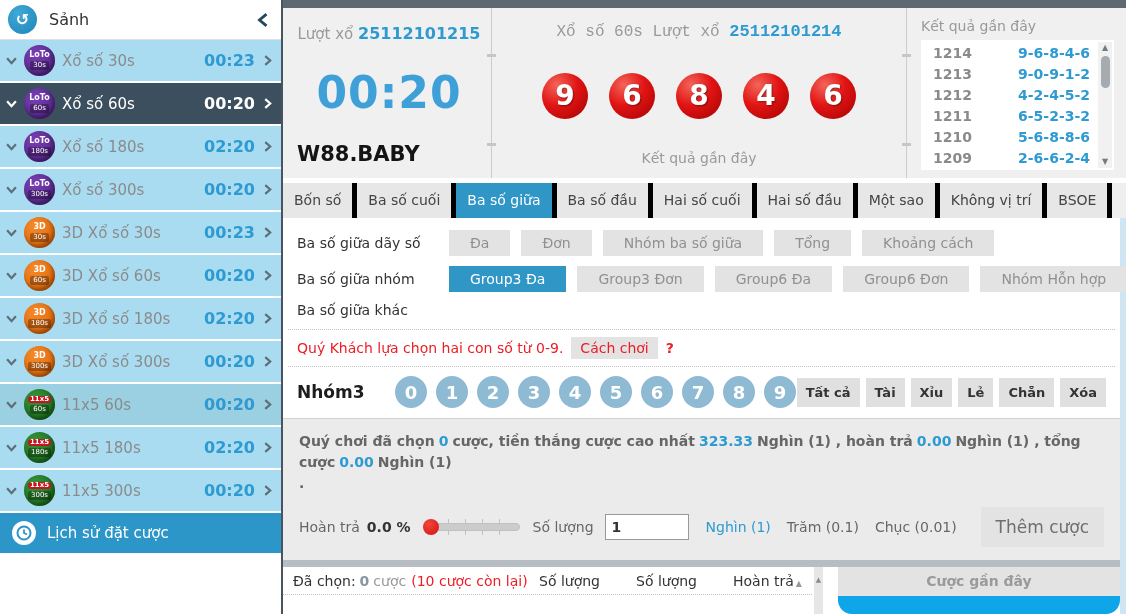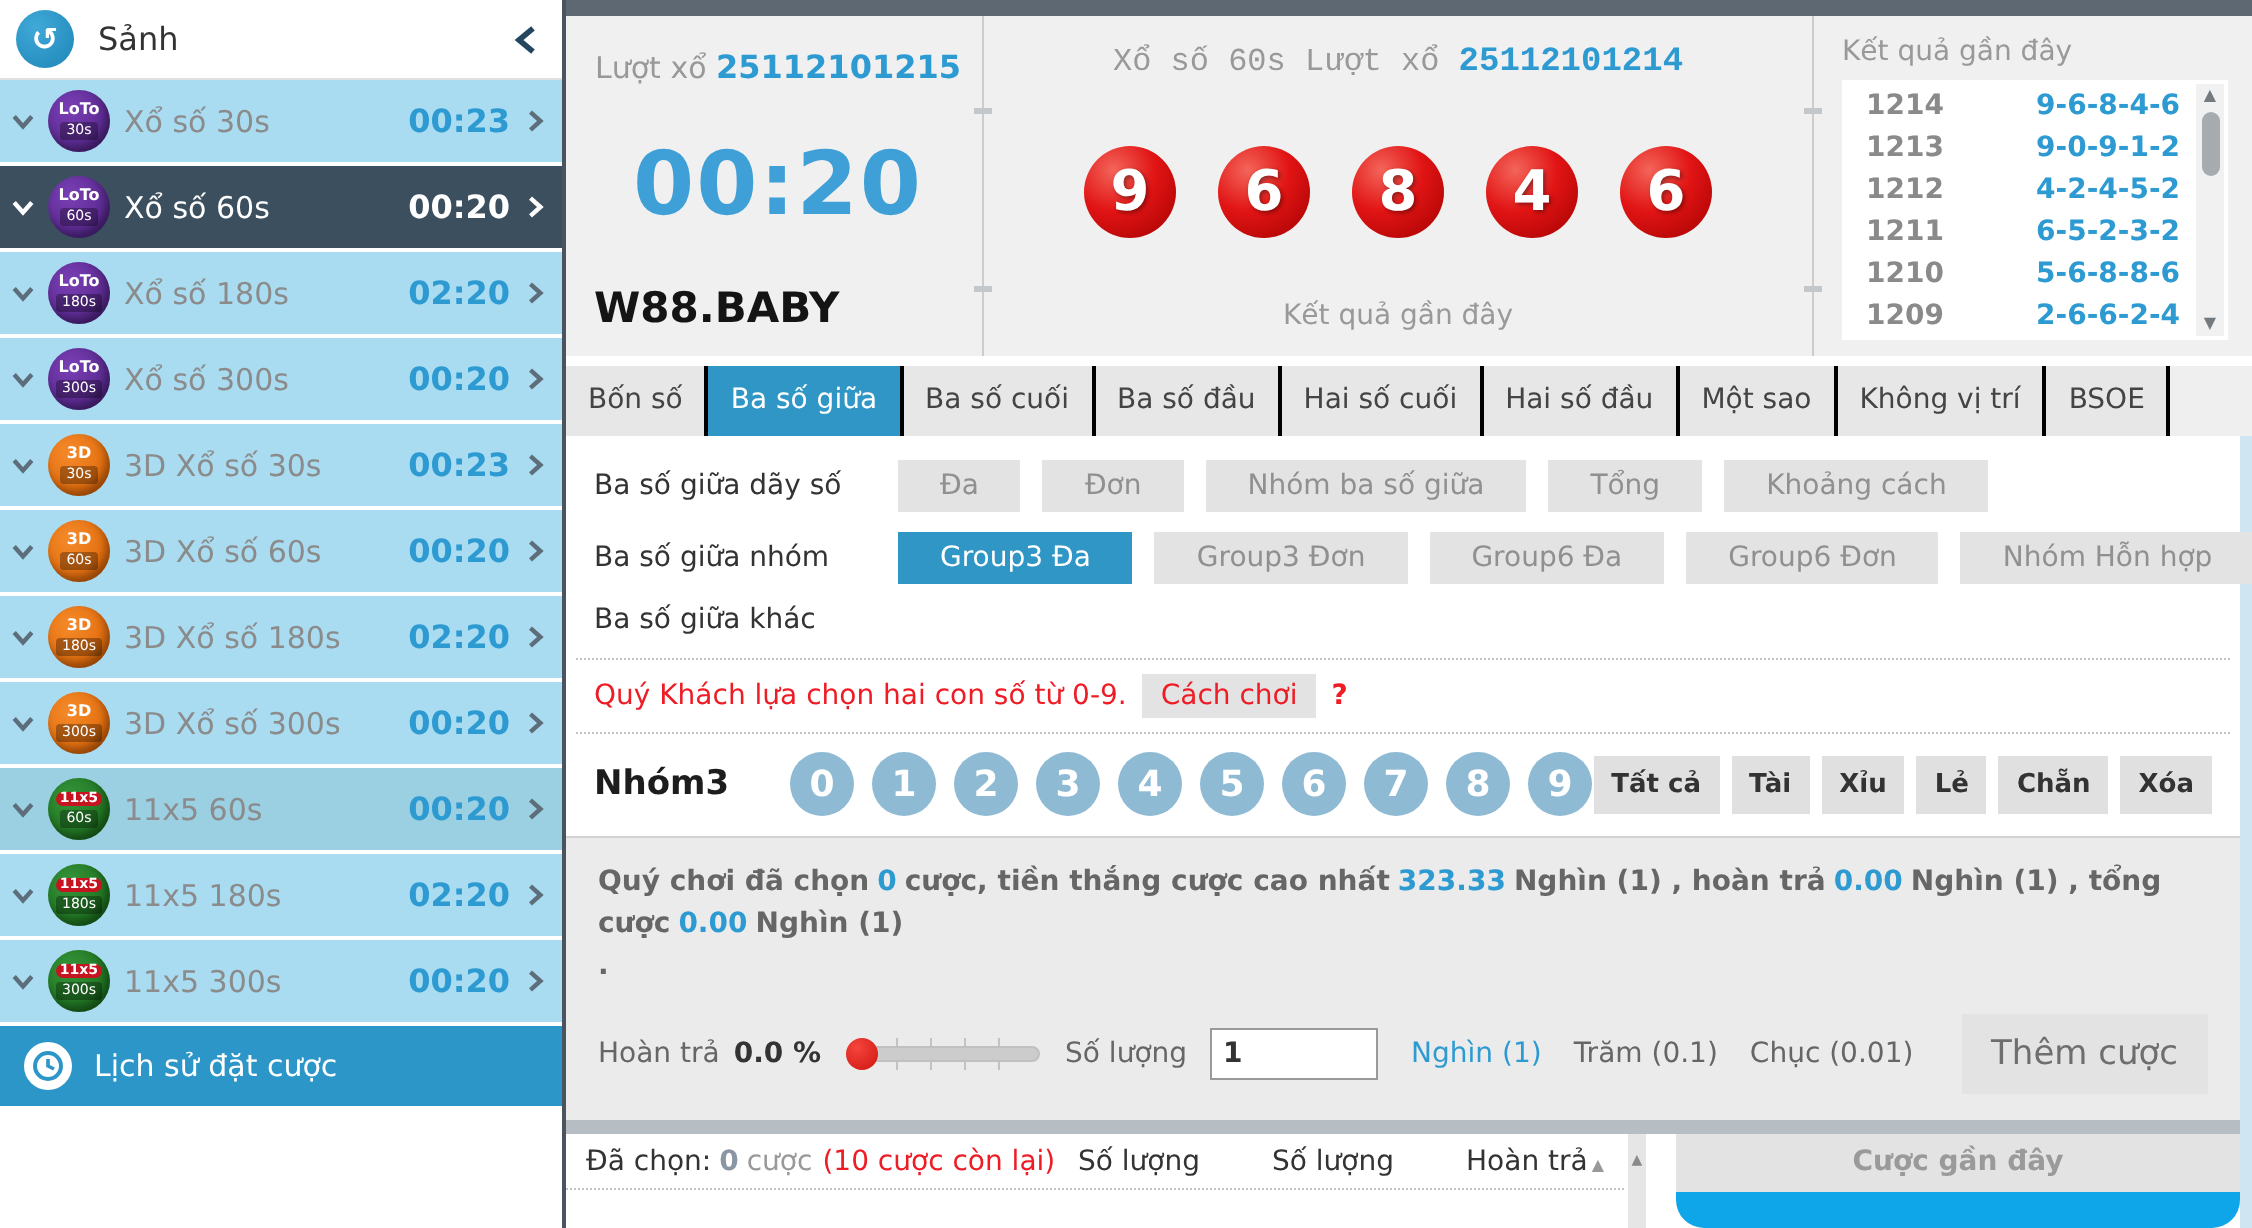--- a/index.html
+++ b/index.html
@@ -59,21 +59,21 @@
   .r-res { color:#2d9ad2; font-weight:bold; font-size:14px; }
   .r-scroll { position:absolute; right:2px; top:2px; bottom:2px; width:14px; background:#f1f1f1; display:flex; flex-direction:column; align-items:center; cursor:pointer; }
   .r-arrow { font-size:8px; color:#737a80; line-height:12px; }
   .r-thumb { width:9px; height:32px; background:#a6abb0; border-radius:5px; margin-top:2px; }
   .r-scroll .spacer { flex:1; }
 
   .gap5 { height:5px; background:#fff; }
 
   
   .tabs { height:35px; display:flex; background:#ededed; }
-  .tab { padding:0 11px; line-height:35px; font-size:14px; color:#444; background:#e7e7e7; border-right:2px solid #000000; cursor:pointer; white-space:nowrap; }
+  .tab { padding:0 11px; line-height:35px; font-size:14px; color:#444; background:#e7e7e7; border-right:5px solid #000000; cursor:pointer; white-space:nowrap; }
   .tab.active { background:#2f96c6; color:#fff; }
   .tabs .tail { flex:1; background:#efefef; }
 
   
   .lower { background:#fff; margin-right:6px; }
   .bet-groups { padding-top:7px; }
   .bg-row { display:flex; align-items:center; padding:5px 14px; }
   .bg-label { width:152px; flex:0 0 152px; font-size:14px; color:#333; }
   .bg-opts { display:flex; gap:11px; flex:1; }
   .opt { background:#e3e3e3; color:#909090; font-size:14px; padding:5px 21px; text-align:center; cursor:pointer; white-space:nowrap; }
@@ -418,22 +418,22 @@
             <span class="r-arrow">▼</span>
           </div>
         </div>
       </div>
     </div>
 
     <div class="gap5"></div>
 
     <div class="tabs">
       <div class="tab">Bốn số</div>
+      <div class="tab">Ba số cuối</div>
       <div class="tab active">Ba số giữa</div>
-      <div class="tab">Ba số cuối</div>
       <div class="tab">Ba số đầu</div>
       <div class="tab">Hai số cuối</div>
       <div class="tab">Hai số đầu</div>
       <div class="tab">Một sao</div>
       <div class="tab">Không vị trí</div>
       <div class="tab">BSOE</div>
       <div class="tail"></div>
     </div>
 
     <div class="lower">

